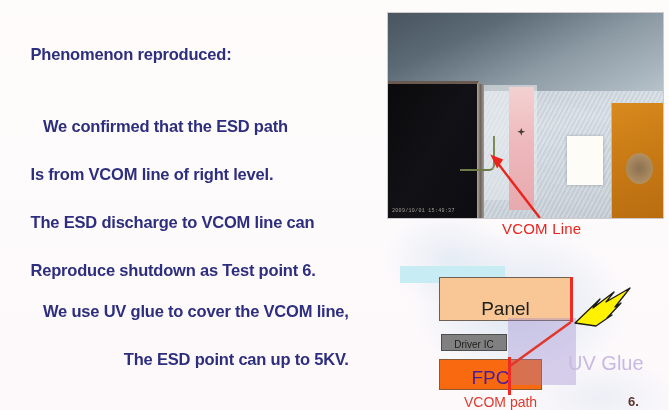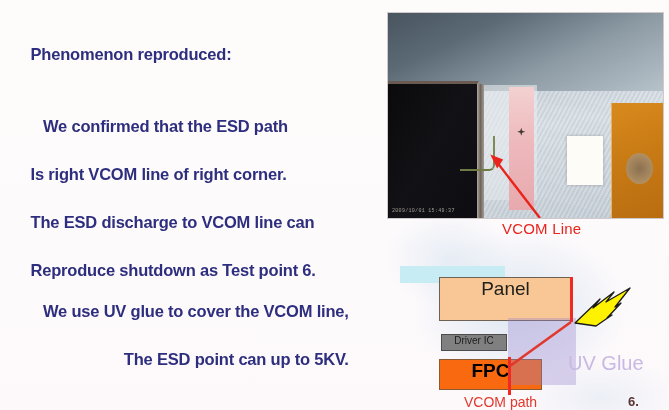--- a/index.html
+++ b/index.html
@@ -125,21 +125,21 @@
     letter-spacing: 0.2px;
     white-space: nowrap;
   }
 
   
   #diagram { position: absolute; left: 400px; top: 258px; width: 269px; height: 152px; }
 
   .dg-box {
     position: absolute;
     box-sizing: border-box;
-    display: flex; align-items: flex-start; justify-content: center;
+    display: flex; align-items: flex-end; justify-content: center;
     color: #20201c;
     white-space: nowrap;
   }
   #box-panel {
     left: 39px; top: 11px; width: 133px; height: 44px;
     background: #f9c795;
     border: 1px solid #6d6154;
     font-size: 19px;
   }
   #box-driver {
@@ -155,22 +155,21 @@
   }
   #strip-blue2 {
     left: 39px; top: 85px; width: 105px; height: 7px;
     background: #c7ecf4;
   }
   #box-fpc {
     left: 39px; top: 93px; width: 103px; height: 31px;
     background: #f96a10;
     border: 1px solid #8a5a33;
     font-size: 19px;
-    color: #000000;
-    font-weight: bold;
+    color: #4c1d95;
   }
   #uv-glue-overlay {
     position: absolute;
     left: 108px; top: 52px; width: 68px; height: 67px;
     background: rgba(150,130,205,0.34);
   }
   #uv-glue-label {
     position: absolute;
     left: 168px; top: 86px;
     font-size: 20px;
@@ -201,21 +200,21 @@
   #diagram-svg { position: absolute; left: 0; top: 0; width: 269px; height: 152px; overflow: visible; }
 </style>
 </head>
 <body>
 
 <div id="slide">
 
   <div id="block-phenomenon" class="txt-block">
     <span>Phenomenon reproduced:</span><br>
     <span class="indent">We confirmed that the ESD path</span>
-    <span>Is right VCOM line of right corner.</span><br>
+    <span>Is from VCOM line of right level.</span><br>
     <span>The ESD discharge to VCOM line can</span><br>
     <span>Reproduce shutdown as Test point 6.</span>
   </div>
 
 
   <div id="block-solution" class="txt-block">
     <span class="indent">We use UV glue to cover the VCOM line,</span>
     <span>The ESD point can up to 5KV.</span>
   </div>
 

